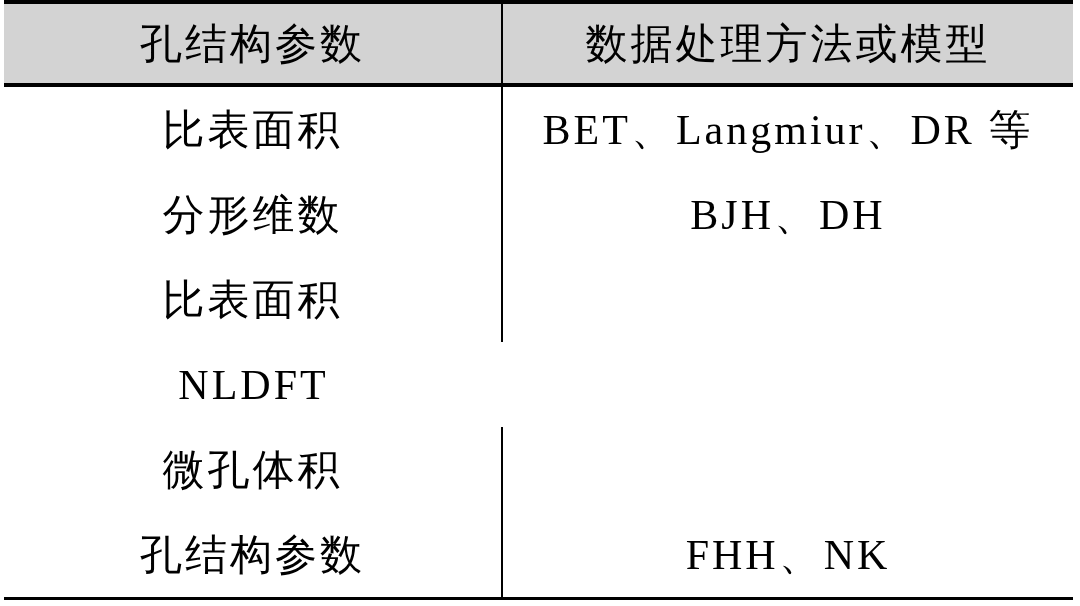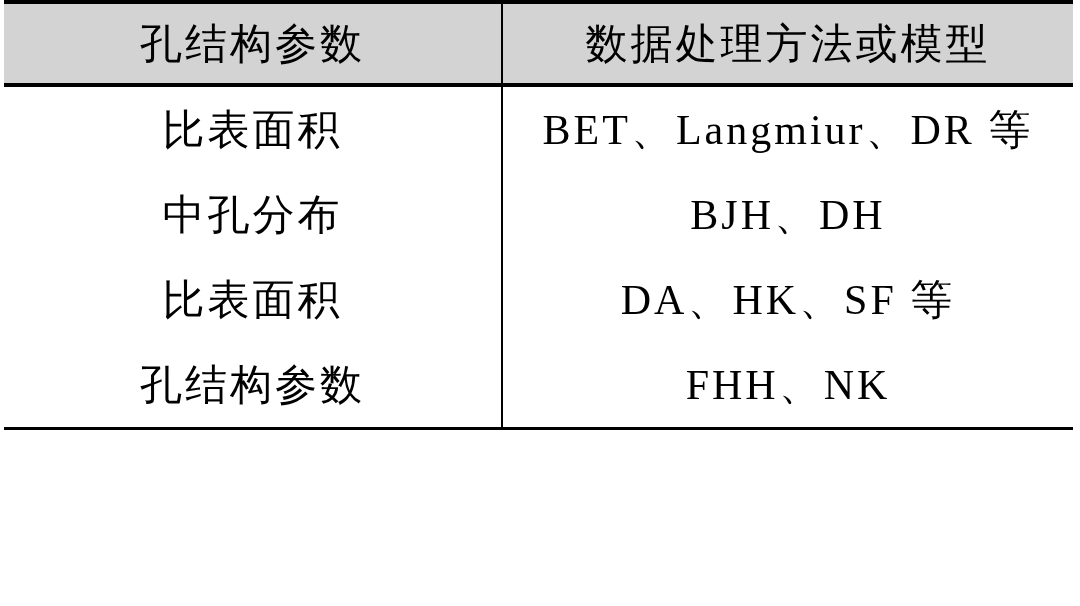--- a/index.html
+++ b/index.html
@@ -64,33 +64,34 @@
       <div class="cell left">孔结构参数</div>
       <div class="cell">数据处理方法或模型</div>
     </div>
 
     <div class="row body">
       <div class="cell left">比表面积</div>
       <div class="cell">BET、Langmiur、DR 等</div>
     </div>
 
     <div class="row body">
-      <div class="cell left">中孔分布</div>
+      <div class="cell left">分形维数</div>
       <div class="cell">BJH、DH</div>
     </div>
 
     <div class="row body">
       <div class="cell left">比表面积</div>
-      <div class="cell">DA、HK、SF 等</div>
     </div>
 
     <div class="row body">
+      <div class="cell">NLDFT</div>
     </div>
 
     <div class="row body">
+      <div class="cell left">微孔体积</div>
     </div>
 
     <div class="row body">
       <div class="cell left">孔结构参数</div>
       <div class="cell">FHH、NK</div>
     </div>
 
   </div>
 </div>
 

